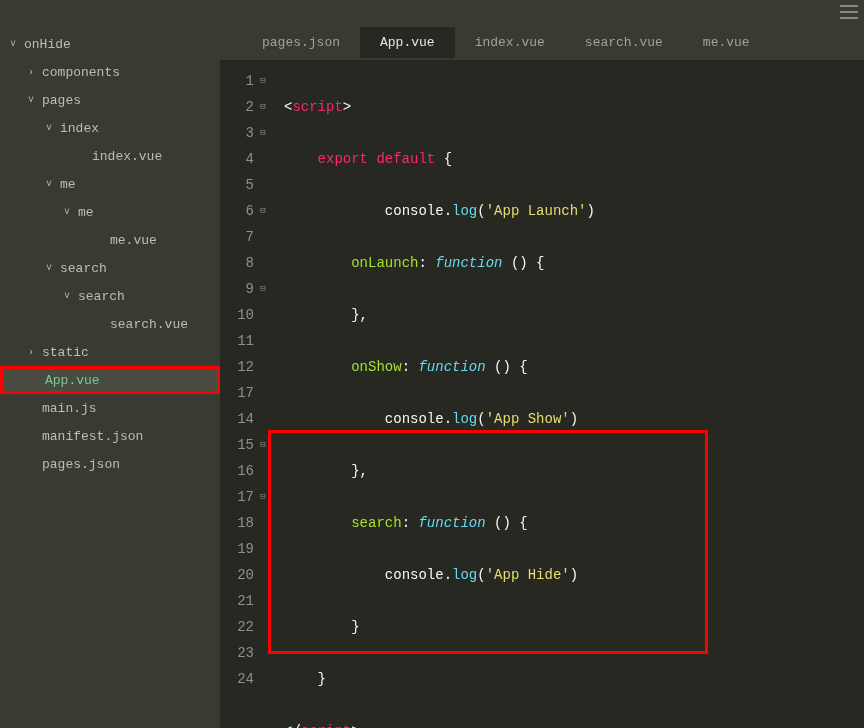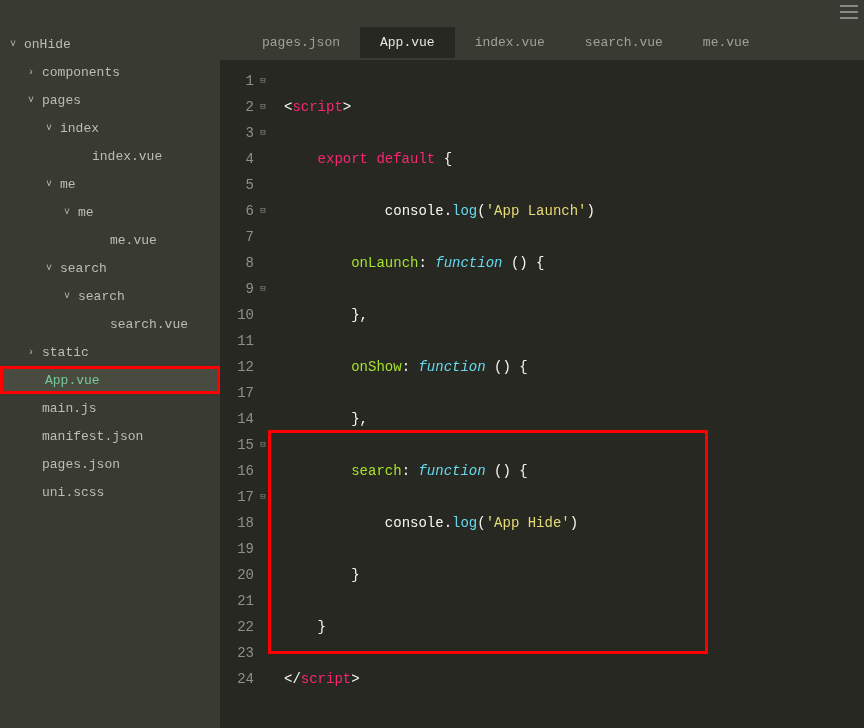--- a/index.html
+++ b/index.html
@@ -202,24 +202,20 @@
       <span>main.js</span>
     </div>
     <div class="tree-item indent-1">
       <span style="width:16px"></span>
       <span>manifest.json</span>
     </div>
     <div class="tree-item indent-1">
       <span style="width:16px"></span>
       <span>pages.json</span>
     </div>
-    <div class="tree-item indent-1">
-      <span style="width:16px"></span>
-      <span>uni.scss</span>
-    </div>
   </div>
 
   <div class="editor-pane">
 
     <div class="tabs">
       <div class="tab">pages.json</div>
       <div class="tab active">App.vue</div>
       <div class="tab">index.vue</div>
       <div class="tab">search.vue</div>
       <div class="tab">me.vue</div>
@@ -326,20 +322,21 @@
           </div>
       </div>
 
       <div class="code">
 <div class="codeline"><span class="tk-punc">&lt;</span><span class="tk-tag">script</span><span class="tk-punc">&gt;</span></div>
 <div class="codeline">    <span class="tk-keypink">export default </span><span class="tk-punc">{</span></div>
 <div class="codeline">            <span class="tk-obj">console</span><span class="tk-punc">.</span><span class="tk-call">log</span><span class="tk-punc">(</span><span class="tk-str">'App Launch'</span><span class="tk-punc">)</span></div>
 <div class="codeline">        <span class="tk-prop">onLaunch</span><span class="tk-punc">: </span><span class="tk-func">function </span><span class="tk-punc">() {</span></div>
 <div class="codeline">        <span class="tk-punc">},</span></div>
 <div class="codeline">        <span class="tk-prop">onShow</span><span class="tk-punc">: </span><span class="tk-func">function </span><span class="tk-punc">() {</span></div>
+<div class="codeline">            <span class="tk-obj">console</span><span class="tk-punc">.</span><span class="tk-call">log</span><span class="tk-punc">(</span><span class="tk-str">'App Show'</span><span class="tk-punc">)</span></div>
 <div class="codeline">        <span class="tk-punc">},</span></div>
 <div class="codeline">        <span class="tk-prop">search</span><span class="tk-punc">: </span><span class="tk-func">function </span><span class="tk-punc">() {</span></div>
 <div class="codeline">            <span class="tk-obj">console</span><span class="tk-punc">.</span><span class="tk-call">log</span><span class="tk-punc">(</span><span class="tk-str">'App Hide'</span><span class="tk-punc">)</span></div>
 <div class="codeline">        <span class="tk-punc">}</span></div>
 <div class="codeline">    <span class="tk-punc">}</span></div>
 <div class="codeline"><span class="tk-punc">&lt;/</span><span class="tk-tag">script</span><span class="tk-punc">&gt;</span></div>
 
 
 
 

